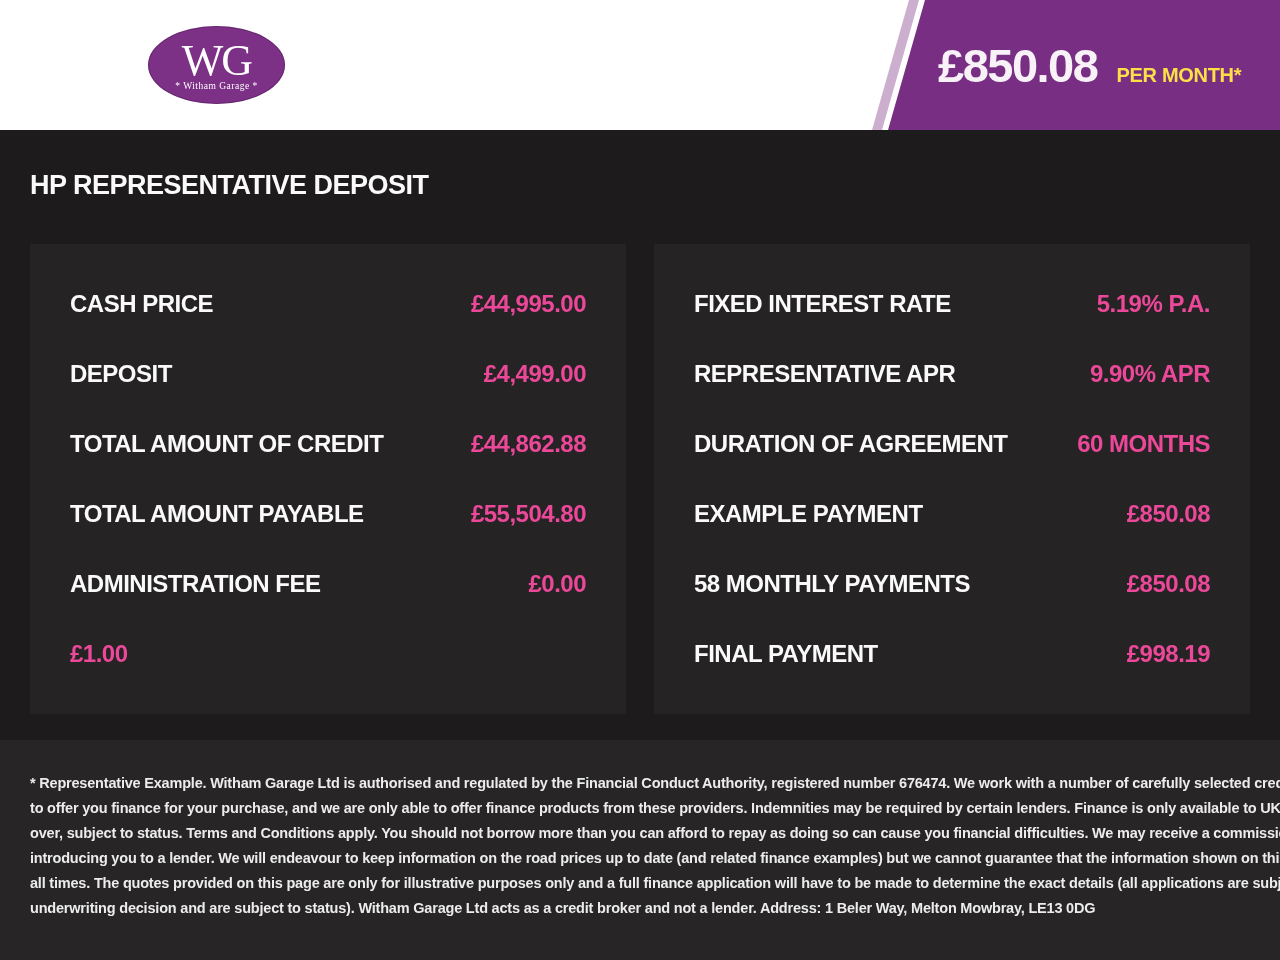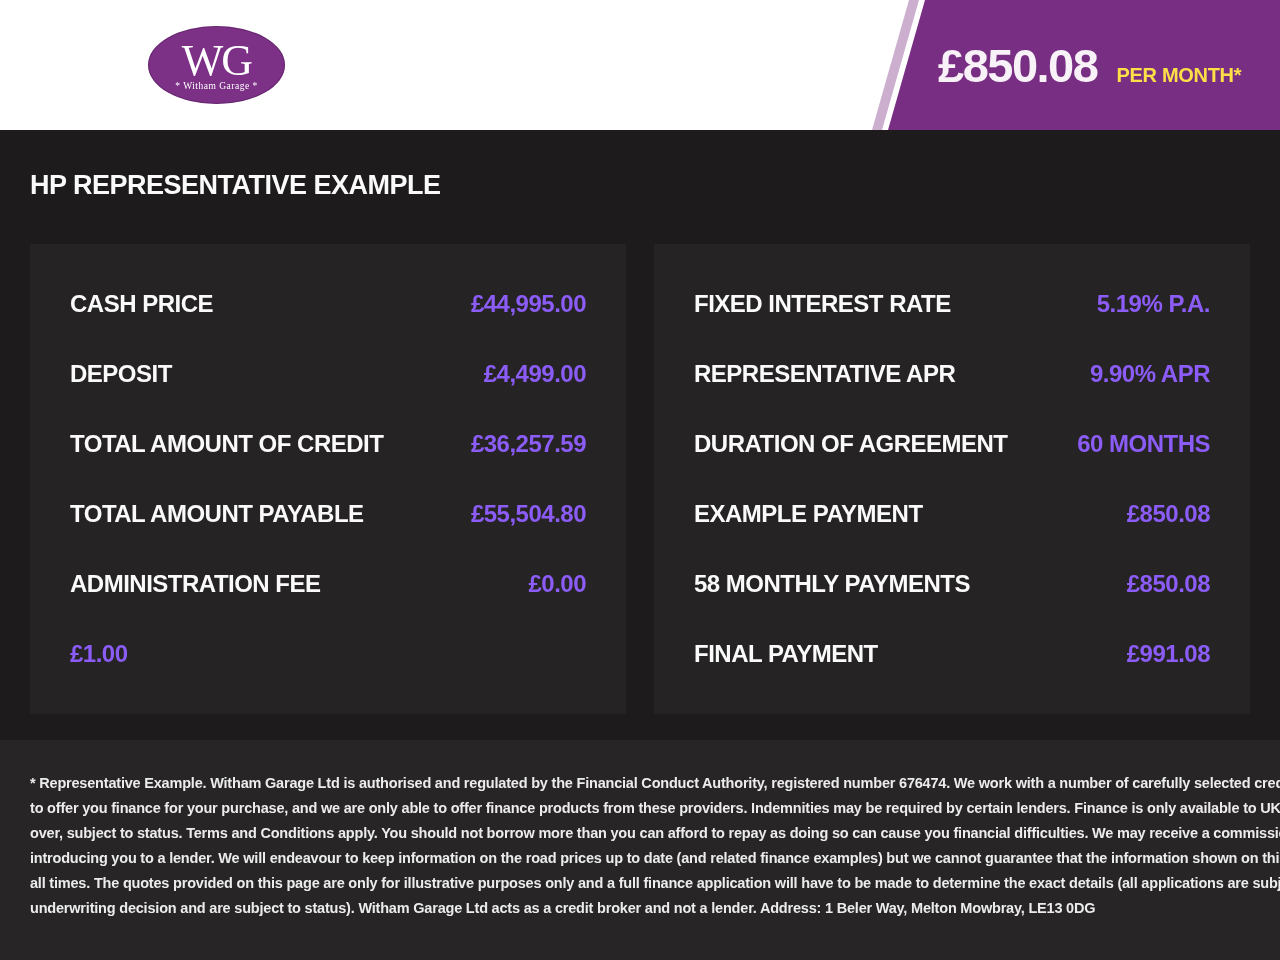--- a/index.html
+++ b/index.html
@@ -138,21 +138,21 @@
     gap: 32px;
   }
   .row-label {
     color: #fafafa;
     font-size: 24px;
     font-weight: bold;
     letter-spacing: -0.5px;
     white-space: nowrap;
   }
   .row-value {
-    color: #8b5cf6;
+    color: #ec4899;
     font-size: 24px;
     font-weight: bold;
     letter-spacing: -0.5px;
     white-space: nowrap;
   }
 
   
   .footer {
     position: relative;
     width: 100%;
@@ -184,36 +184,36 @@
     <div class="banner">
       <div class="price-wrap">
         <span class="price-main">£850.08</span>
         <span class="price-suffix">PER MONTH*</span>
       </div>
     </div>
   </div>
 
   <div class="main">
     <div class="main-inner">
-      <h1 class="title">HP REPRESENTATIVE EXAMPLE</h1>
+      <h1 class="title">HP REPRESENTATIVE DEPOSIT</h1>
 
       <div class="panels">
 
         <div class="panel">
           <div class="row">
             <span class="row-label">CASH PRICE</span>
             <span class="row-value">£44,995.00</span>
           </div>
           <div class="row">
             <span class="row-label">DEPOSIT</span>
             <span class="row-value">£4,499.00</span>
           </div>
           <div class="row">
             <span class="row-label">TOTAL AMOUNT OF CREDIT</span>
-            <span class="row-value">£36,257.59</span>
+            <span class="row-value">£44,862.88</span>
           </div>
           <div class="row">
             <span class="row-label">TOTAL AMOUNT PAYABLE</span>
             <span class="row-value">£55,504.80</span>
           </div>
           <div class="row">
             <span class="row-label">ADMINISTRATION FEE</span>
             <span class="row-value">£0.00</span>
           </div>
           <div class="row">
@@ -237,21 +237,21 @@
           <div class="row">
             <span class="row-label">EXAMPLE PAYMENT</span>
             <span class="row-value">£850.08</span>
           </div>
           <div class="row">
             <span class="row-label">58 MONTHLY PAYMENTS</span>
             <span class="row-value">£850.08</span>
           </div>
           <div class="row">
             <span class="row-label">FINAL PAYMENT</span>
-            <span class="row-value">£991.08</span>
+            <span class="row-value">£998.19</span>
           </div>
         </div>
 
       </div>
     </div>
   </div>
 
   <div class="footer">
     <div class="footer-line">* Representative Example. Witham Garage Ltd is authorised and regulated by the Financial Conduct Authority, registered number 676474. We work with a number of carefully selected credit providers who may be able</div>
     <div class="footer-line">to offer you finance for your purchase, and we are only able to offer finance products from these providers. Indemnities may be required by certain lenders. Finance is only available to UK residents, aged 18 or</div>

